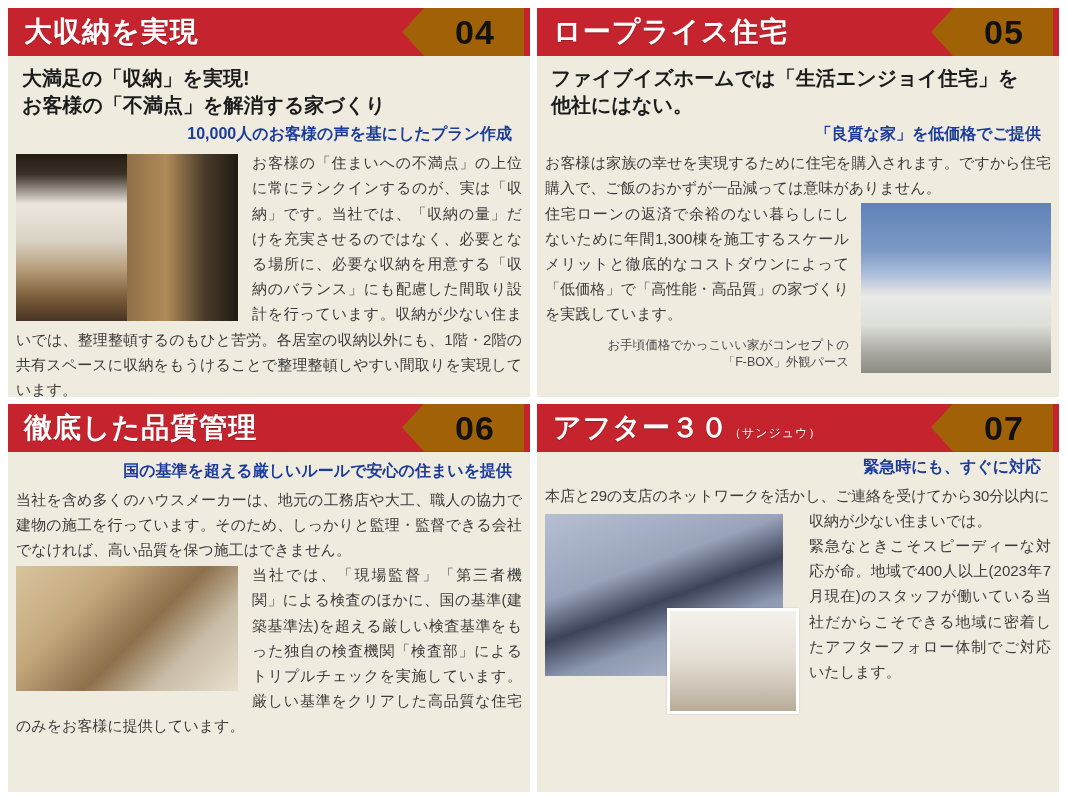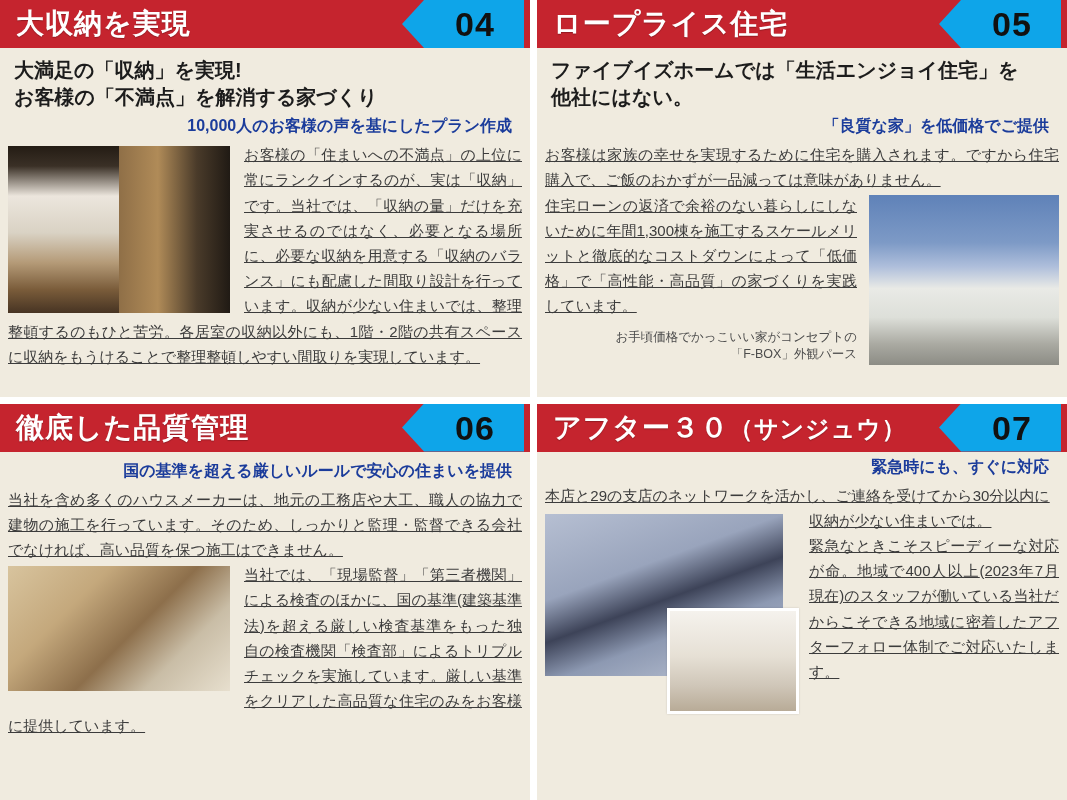--- a/index.html
+++ b/index.html
@@ -4,21 +4,21 @@
 <style>
   * { margin:0; padding:0; box-sizing:border-box; }
   html,body { width:1067px; height:800px; }
   body {
     background:#ffffff;
     font-family:"Liberation Sans","DejaVu Sans",sans-serif;
     overflow:hidden;
   }
   .page {
     width:1067px; height:800px;
-    padding:0;
+    padding:8px;
     display:grid;
     grid-template-columns:1fr 1fr;
     grid-template-rows:1fr 1fr;
     gap:7px;
     background:#ffffff;
   }
   .panel {
     background:#f0ebdf;
     overflow:hidden;
     position:relative;
@@ -34,26 +34,26 @@
   .banner-title {
     color:#ffffff;
     font-weight:bold;
     font-size:28px;
     letter-spacing:1px;
     padding-left:16px;
     line-height:1;
     white-space:nowrap;
     text-shadow:0 1px 1px rgba(0,0,0,.25);
   }
-  .banner-title .title-sub { font-size:24px; font-weight:bold; }
+  .banner-title .title-sub { font-size:12px; font-weight:normal; }
   .num-badge {
     position:absolute;
     top:0; bottom:0; right:6px;
     width:122px;
-    background:#0ea5e9;
+    background:#a16207;
     clip-path:polygon(0 50%, 22px 0, 100% 0, 100% 100%, 22px 100%);
     display:flex;
     align-items:center;
     justify-content:center;
     padding-left:24px;
   }
   .num-badge span {
     font-size:34px;
     font-weight:bold;
     color:#111111;
@@ -76,21 +76,21 @@
     color:#1b3c9b;
     line-height:1.2;
   }
   .body {
     margin:7px 8px 0 8px;
     font-size:15px;
     color:#3c3c3c;
     line-height:1.68;
     text-align:justify;
   }
-  .body p { margin:0;text-decoration:underline; }
+  .body p { margin:0; }
   .small-note { font-size:15px; }
   .caption {
     font-size:12.5px;
     color:#4c4c4c;
     line-height:1.4;
     text-align:right;
     margin-top:10px;
   }
   
   .photo { display:block; }

